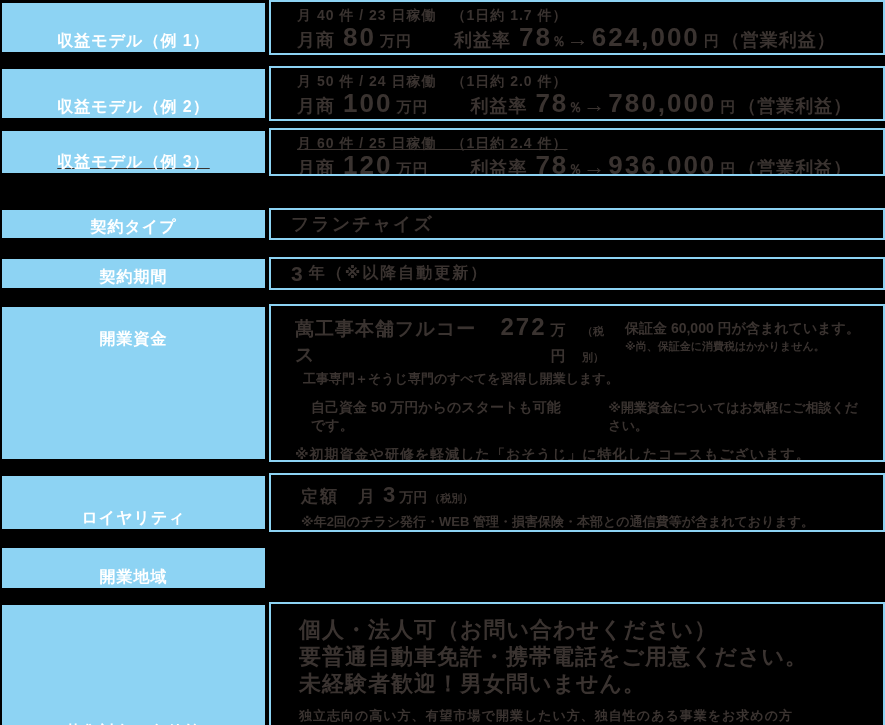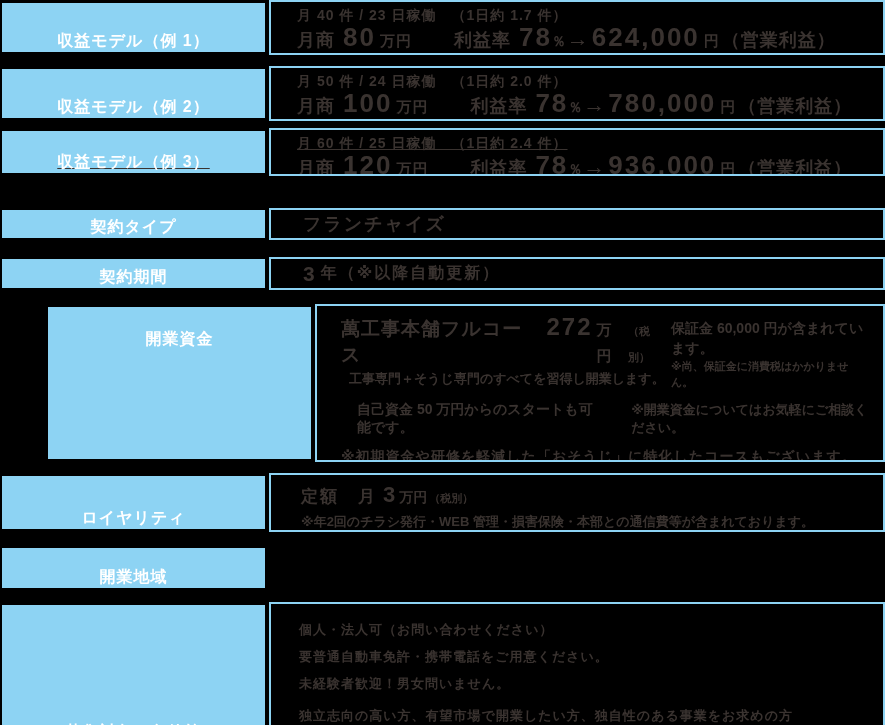--- a/index.html
+++ b/index.html
@@ -44,25 +44,25 @@
   .m-line2{display:flex;align-items:baseline;line-height:28px;letter-spacing:1px;}
   .t-md{font-size:18px;}
   .t-unit{font-size:15px;margin-left:4px;}
   .t-num{font-size:26px;margin-left:8px;letter-spacing:2px;}
   .t-pct{font-size:14px;}
   .t-arrow{font-size:22px;}
   .t-gap{margin-left:42px;}
   
   .r-simple{height:32px;margin-bottom:17px;}
   .r-simple2{height:33px;margin-bottom:14px;}
-  .r-simple .value,.r-simple2 .value,.r-area .value{display:flex;align-items:center;padding-left:32px;}
+  .r-simple .value,.r-simple2 .value,.r-area .value{display:flex;align-items:center;padding-left:20px;}
   .v-big{font-size:18px;letter-spacing:2px;}
   .v-num{font-size:21px;margin-right:6px;}
   
-  .r-funds{height:158px;margin-bottom:11px;margin-left:46px;}
+  .r-funds{height:158px;margin-bottom:11px;}
   .r-funds .value{padding:8px 14px 0 24px;}
   .f-top{display:flex;}
   .f-left{width:330px;flex:0 0 330px;}
   .f-right{flex:1;padding-top:4px;}
   .f-course{display:flex;align-items:baseline;line-height:26px;}
   .f-name{font-size:19px;letter-spacing:1px;}
   .f-price{font-size:24px;margin-left:8px;letter-spacing:2px;}
   .f-unit{font-size:15px;margin-left:4px;}
   .f-tax{font-size:11px;margin-left:2px;}
   .f-desc{font-size:13px;line-height:18px;padding-left:8px;}
@@ -82,21 +82,21 @@
   .roy-tax{font-size:11px;margin-left:2px;}
   .roy-note{font-size:13px;line-height:18px;margin-top:2px;}
   
   .r-area{height:44px;margin-bottom:12px;margin-top:8px;}
   .area-main{font-size:17px;letter-spacing:2px;}
   .area-sub{font-size:12px;margin-left:20px;}
   .area-ovs{font-size:17px;margin-left:36px;letter-spacing:1px;}
   
   .r-recruit{height:144px;margin-bottom:0;}
   .r-recruit .value{padding:12px 0 0 28px;}
-  .rec-line{font-size:13px;line-height:27px;letter-spacing:1px;}
+  .rec-line{font-size:22px;line-height:27px;letter-spacing:1px;}
   .rec-note{font-size:13px;line-height:21px;letter-spacing:1px;}
   .rec-notes{margin-top:8px;}
 </style>
 </head>
 <body>
 
 <div class="page">
 
   <div class="row r-model">
     <div class="label">

